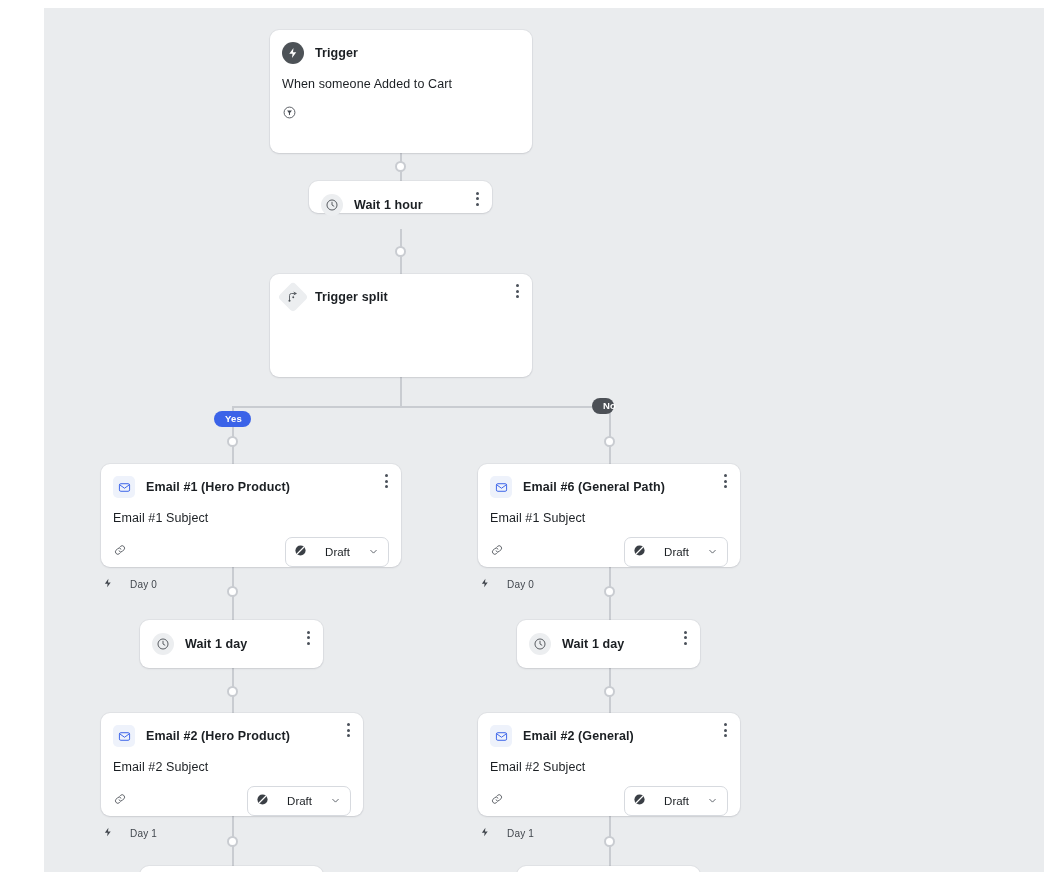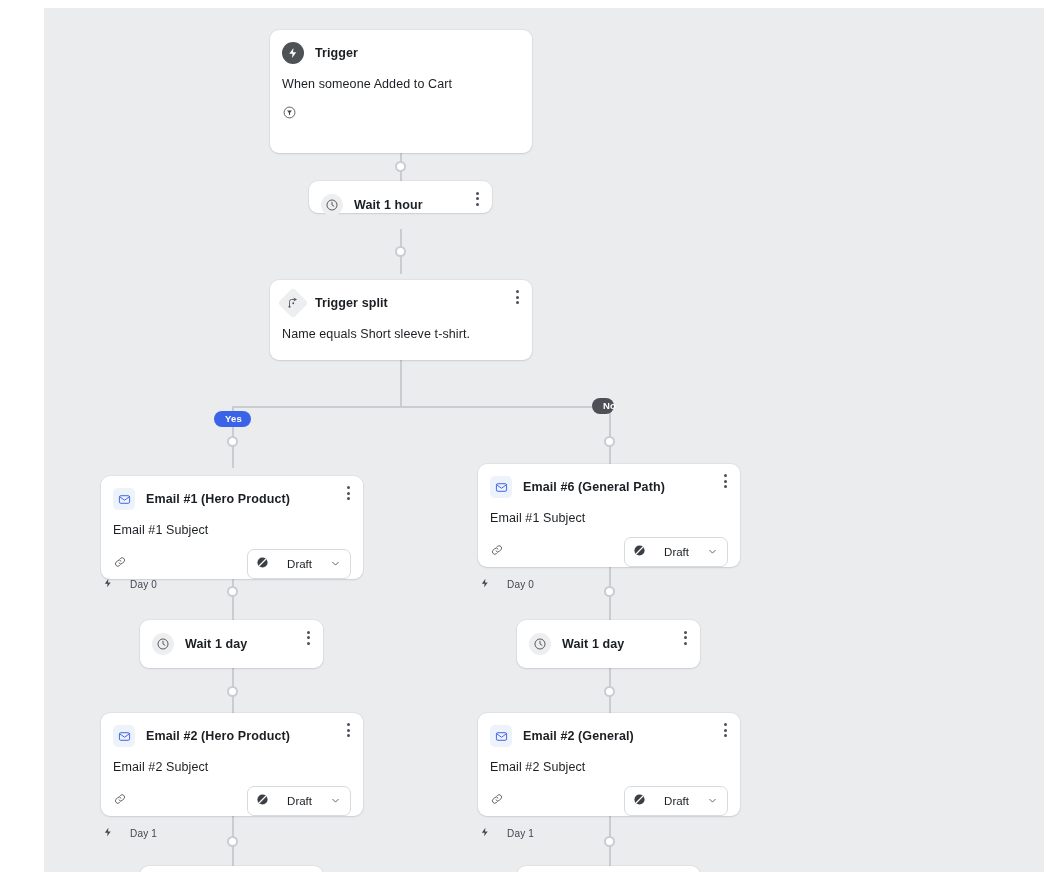--- a/index.html
+++ b/index.html
@@ -248,43 +248,42 @@
       </span>
       <span class="card-title">Wait 1 hour</span>
       <span class="dots">
           <i></i>
           <i></i>
           <i></i>
         </span>
     </div>
   </div>
 
-  <div class="card" style="left:226px; top:272px; width:262px; height:80px;">
+  <div class="card" style="left:226px; top:266px; width:262px; height:103px;">
     <div class="card-head">
       <span class="ic-diamond">
         <svg width="12" height="12" viewBox="0 0 24 24">
           <path d="M5 19V9a4 4 0 014-4h9M14 2.5L18.5 5 14 7.5" fill="none" stroke="#4d5257" stroke-width="1.7" stroke-linecap="round" stroke-linejoin="round"></path>
           <circle cx="5" cy="19.5" r="2.1" fill="#4d5257"></circle>
           <circle cx="12.5" cy="12.5" r="1.9" fill="#4d5257"></circle>
         </svg>
       </span>
       <span class="card-title">Trigger split</span>
       <span class="dots">
           <i></i>
           <i></i>
           <i></i>
         </span>
     </div>
-    <div class="card-sub">Name equals Short sleeve t-shirt.</div>
   </div>
 
   <div class="pill pill-yes" style="left:170px; top:403px; width:37px;">Yes</div>
   <div class="pill pill-no" style="left:548px; top:390px; width:21px;">No</div>
 
-  <div class="card" style="left:57px; top:468px; width:262px; height:103px;">
+  <div class="card" style="left:57px; top:456px; width:300px; height:103px;">
     <div class="card-head">
       <span class="ic-mail">
         <svg width="13" height="13" viewBox="0 0 24 24">
           <rect x="2.6" y="5" width="18.8" height="14" rx="2.6" fill="none" stroke="#3b63e8" stroke-width="1.8"></rect>
           <path d="M3.6 7.4l8.4 6 8.4-6" fill="none" stroke="#3b63e8" stroke-width="1.8" stroke-linecap="round" stroke-linejoin="round"></path>
         </svg>
       </span>
       <span class="card-title">Email #1 (Hero Product)</span>
       <span class="dots">
           <i></i>

